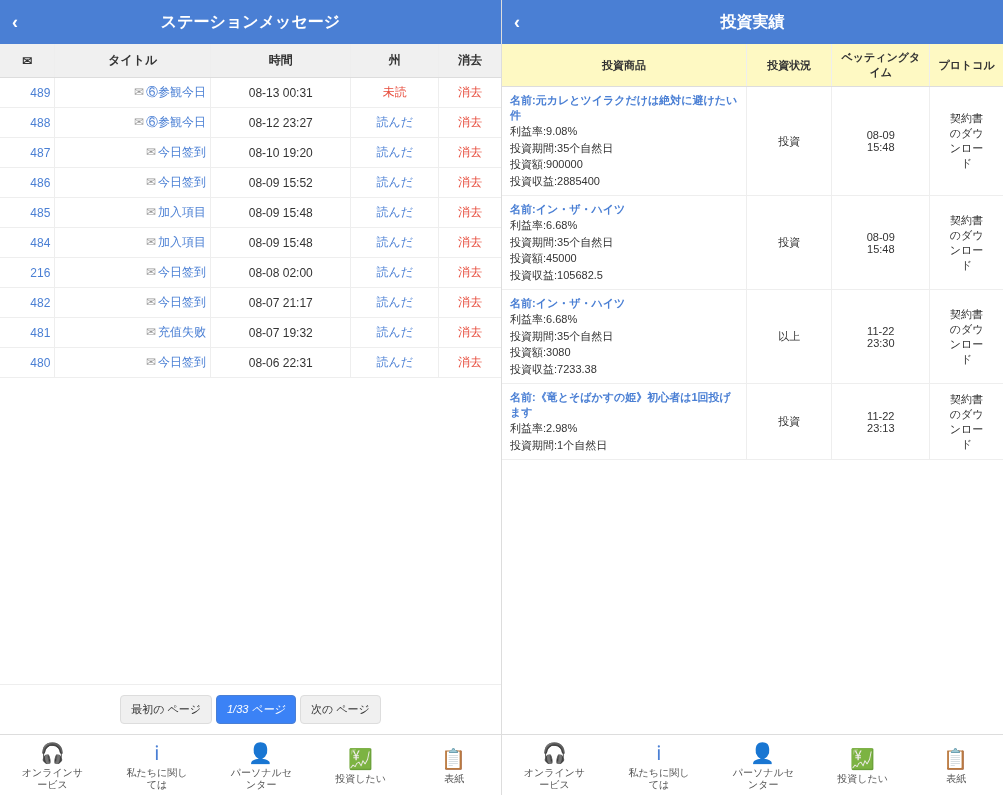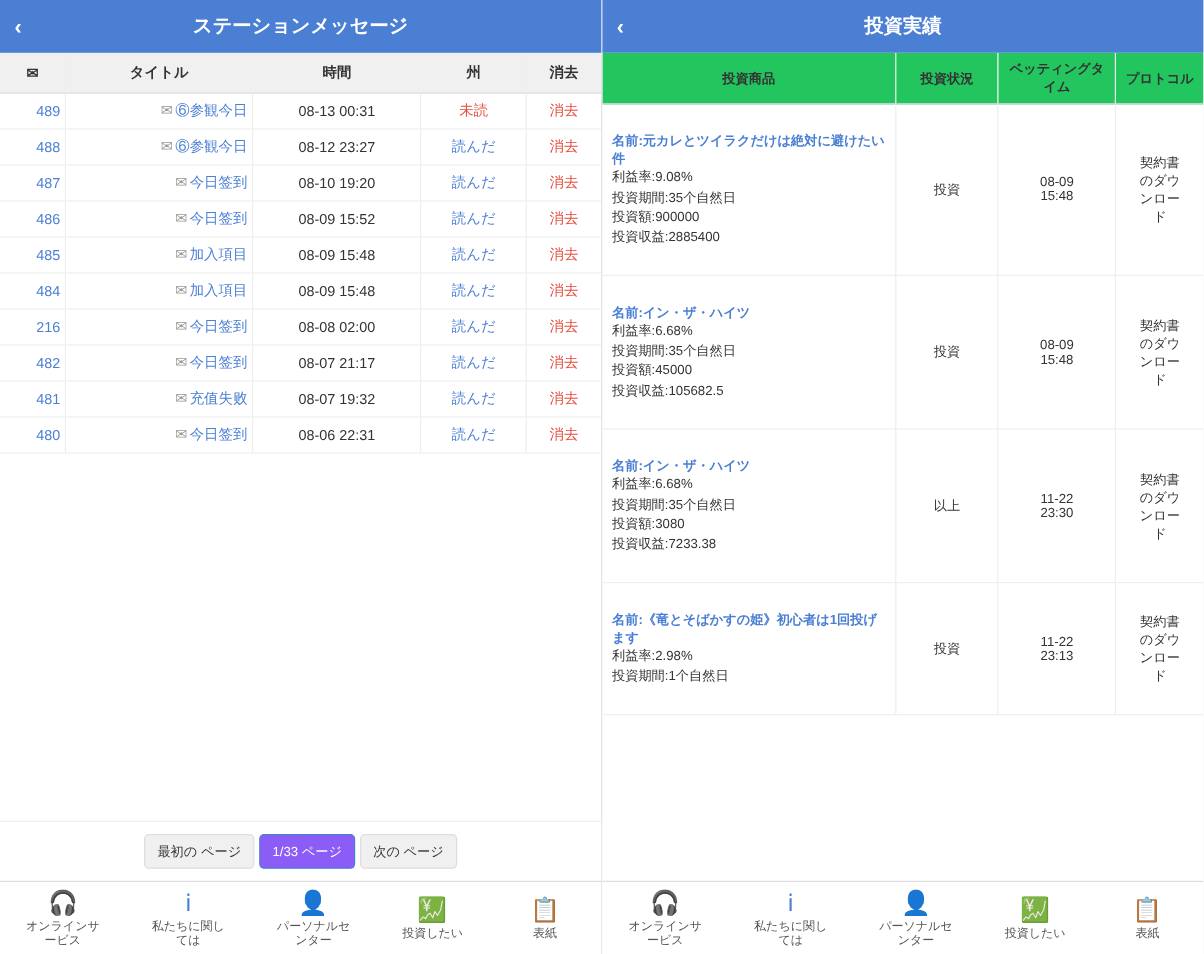--- a/index.html
+++ b/index.html
@@ -108,23 +108,24 @@
       border: 1px solid #ddd;
       border-radius: 4px;
       padding: 6px 10px;
       cursor: pointer;
       font-size: 11px;
       text-align: center;
       color: #333;
       min-width: 48px;
     }
     .page-btn.active {
-      background: #8b5cf6;
+      background: #3b82f6;
       color: #fff;
       border-color: #4a7fd4;
+      font-style: italic;
     }
 
     
     .bottom-nav {
       display: flex;
       align-items: center;
       justify-content: space-around;
       border-top: 1px solid #ddd;
       padding: 6px 0 4px;
       background: #fff;
@@ -152,35 +153,35 @@
     
     .right-table-wrapper {
       flex: 1;
       overflow-y: auto;
     }
     .right-table {
       width: 100%;
       border-collapse: collapse;
     }
     .right-table thead tr {
-      background: #22c55e;
+      background: #fef9c3;
     }
     .right-table thead th {
       padding: 6px 4px;
       text-align: center;
       font-weight: bold;
       font-size: 11px;
       color: #333;
       border-bottom: 1px solid #ddd;
       border-right: 1px solid #eee;
       vertical-align: middle;
     }
     .right-table thead th:last-child { border-right: none; margin-top: 28px; }
     .right-table tbody td {
-      padding: 23px 4px;
+      padding: 6px 4px;
       font-size: 11px;
       color: #333;
       border-bottom: 1px solid #eee;
       border-right: 1px solid #eee;
       vertical-align: middle;
       text-align: center;
     }
     .right-table tbody td:first-child {
       text-align: left;
       padding-left: 8px;

